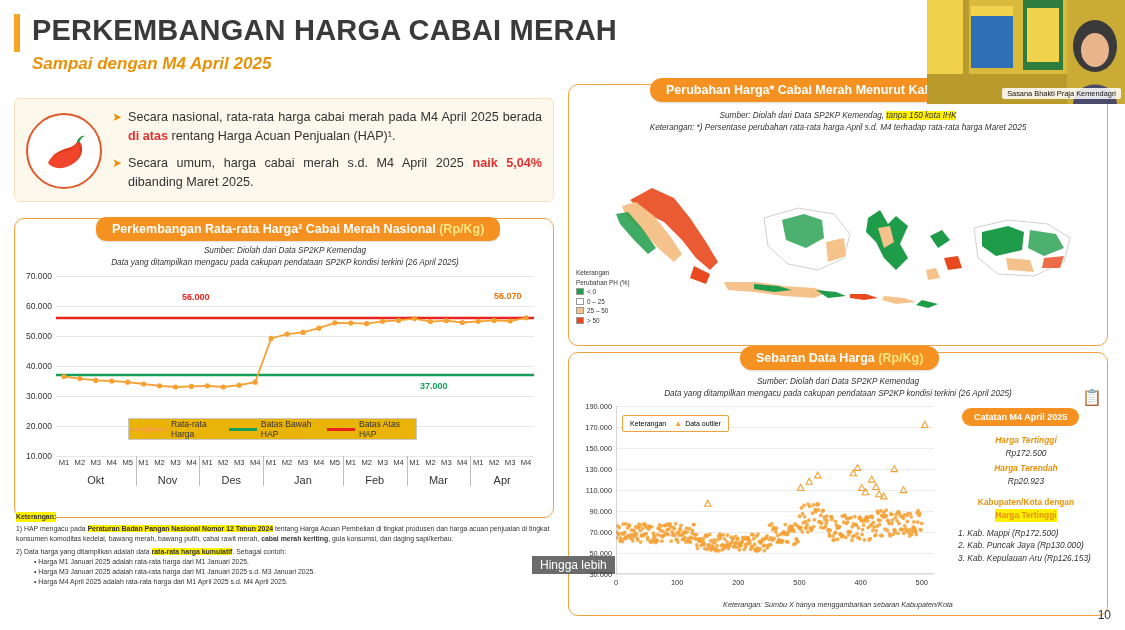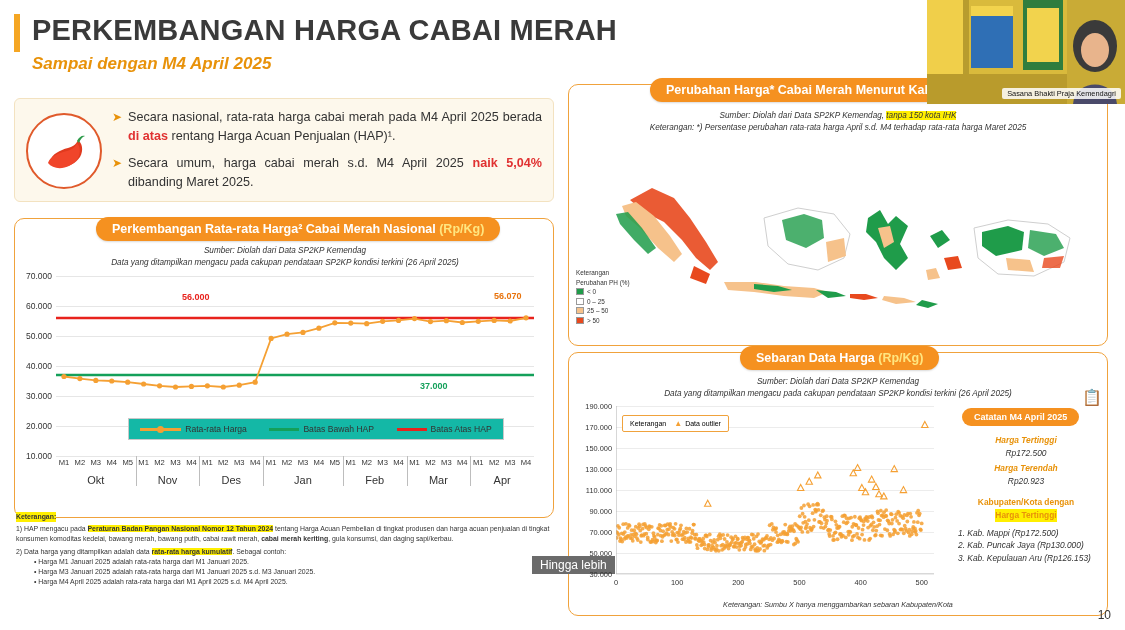--- a/index.html
+++ b/index.html
@@ -38,30 +38,30 @@
   .panel { position:absolute; border:1.5px solid #f0a23c; border-radius:10px; background:#fff; }
   .pill {
     position:absolute; background:#f59120; color:#fff; font-weight:bold;
     border-radius:16px; padding:5px 16px; font-size:12.5px; white-space:nowrap;
     box-shadow:0 1px 2px rgba(0,0,0,.15);
   }
   .src { font-size:8.2px; font-style:italic; color:#333; text-align:center; line-height:1.45; }
 
   
   #panel-line { left:14px; top:218px; width:540px; height:300px; }
-  #pill-line { left:96px; top:217px; }
+  #pill-line { left:96px; top:217px;border-radius:10px; }
   .rp-kg { color:#ffe680; }
 
   .chart-area { position:absolute; left:56px; top:276px; width:478px; height:180px; }
   .yaxis-lbl { position:absolute; font-size:8.5px; color:#333; text-align:right; width:48px; }
   .gridline { position:absolute; left:0; width:100%; height:1px; background:#e6e6e6; }
 
   .legend-box {
-    position:absolute; left:128px; top:418px; width:376px; height:22px;
-    border:1px solid #c9c9c9; background:#14b8a6; display:flex; align-items:center;
+    position:absolute; left:128px; top:418px; width:289px; height:22px;
+    border:1px solid #c9c9c9; background:#eab308; display:flex; align-items:center;
     justify-content:space-around; font-size:8.6px; color:#333;
   }
   .lg-item { display:flex; align-items:center; gap:4px; }
   .lg-line { width:22px; height:3px; display:inline-block; }
   .lg-dot { width:7px; height:7px; border-radius:50%; display:inline-block; margin:0 -9px; }
 
   .xticks { position:absolute; left:56px; top:458px; width:478px; height:14px; }
   .xtick { position:absolute; font-size:7.6px; color:#333; text-align:center; width:26px; }
   .xmonth { position:absolute; font-size:11px; color:#333; text-align:center; width:60px; top:474px; }
   .xsep { position:absolute; width:1px; background:#bdbdbd; top:456px; height:30px; }

